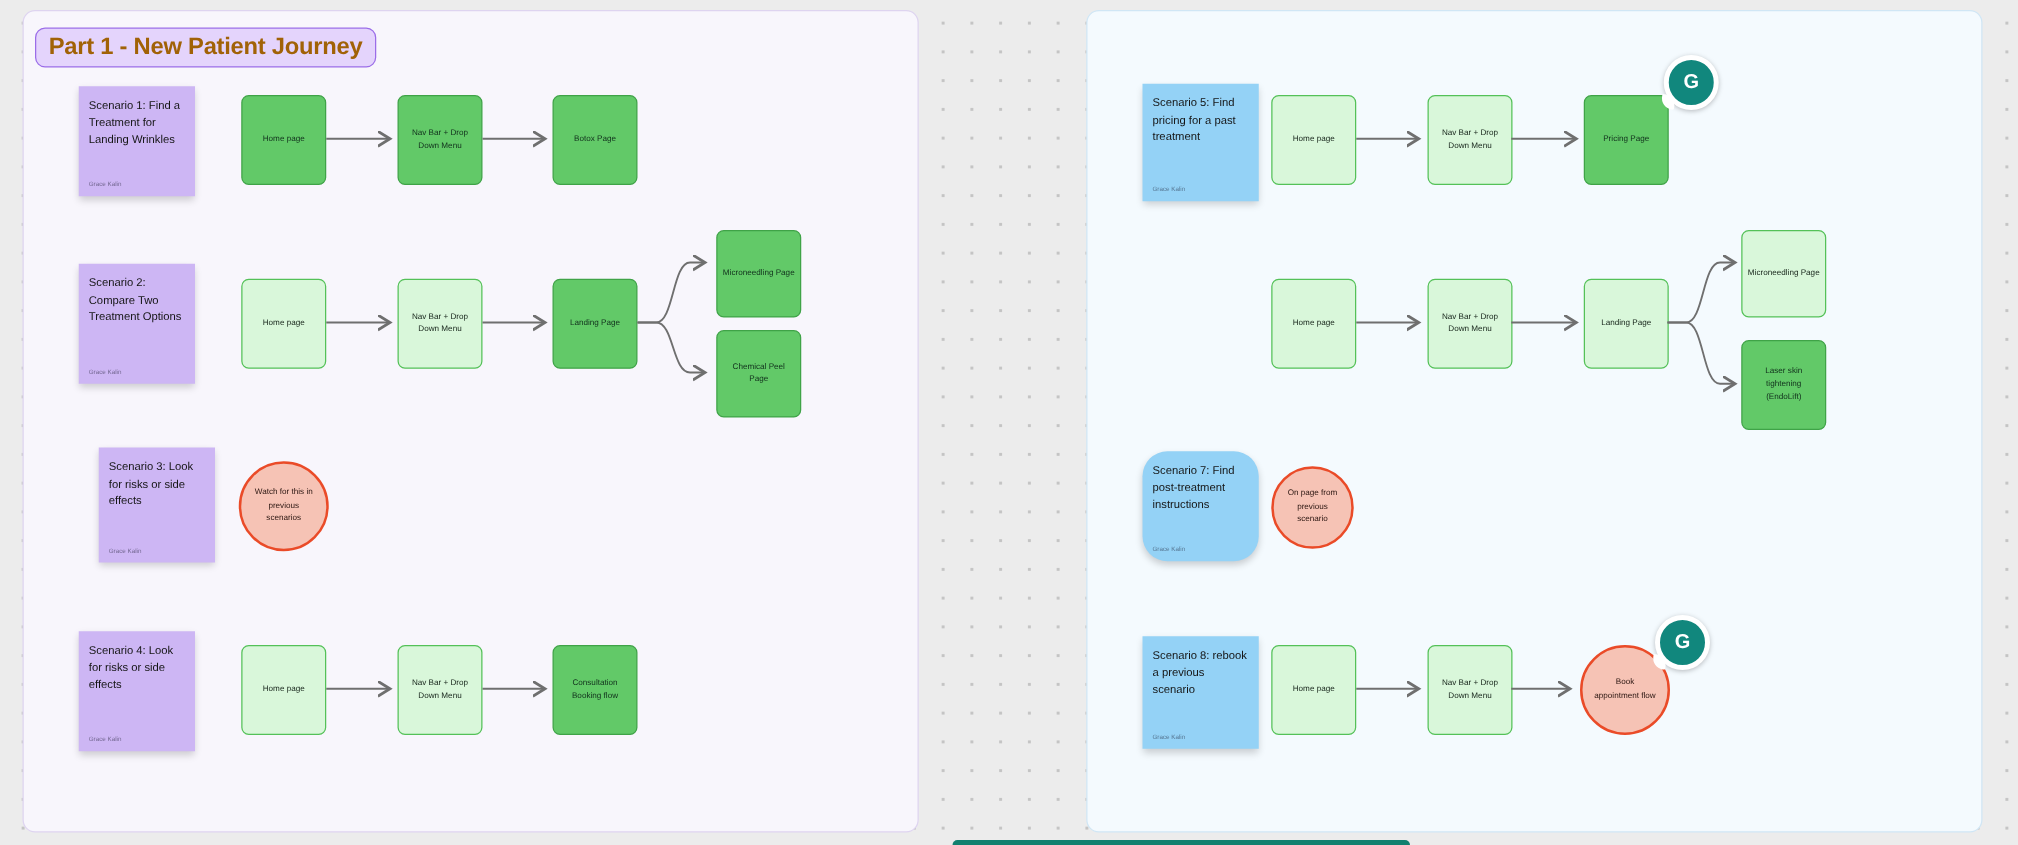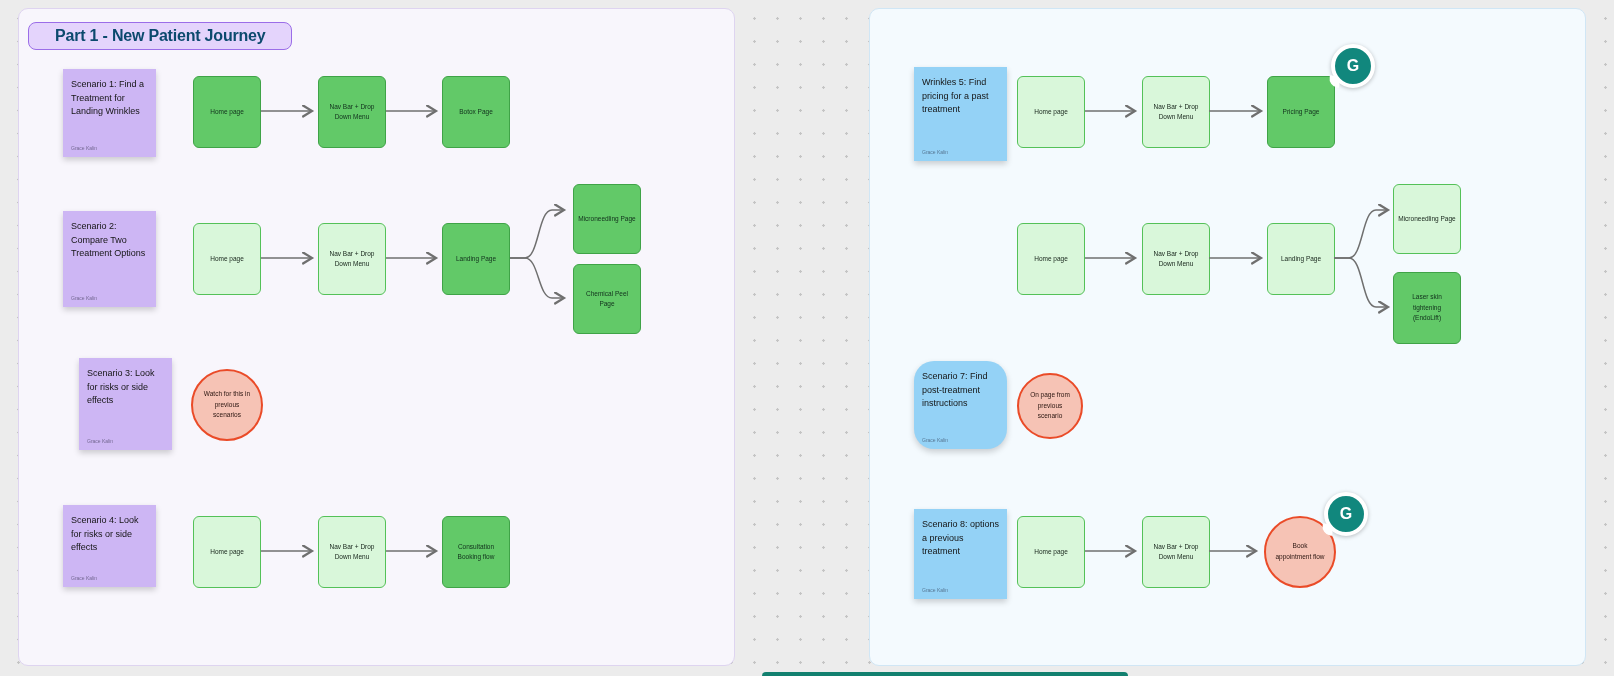--- a/index.html
+++ b/index.html
@@ -18,22 +18,22 @@
   }
   .panel{
     position:absolute;top:8px;height:658px;width:717px;
     border-radius:10px;box-sizing:border-box;
   }
   .panel-p1{left:18px;background:#f8f6fc;border:1px solid #ded4f0;}
   .panel-p2{left:869px;background:#f4fafe;border:1px solid #d0e6f5;}
 
   .badge{
     position:absolute;
-    font-weight:700;font-size:16px;color:#0c4a6e;
-    padding:4px 26px;border-radius:8px;white-space:nowrap;
+    font-weight:700;font-size:19px;color:#a16207;
+    padding:4px 10px;border-radius:8px;white-space:nowrap;
     letter-spacing:-0.2px;
   }
   .badge-purple{background:#e4d4fc;border:1.5px solid #9b6de8;}
   .badge-blue{background:#bfe3fb;border:1.5px solid #64b5ef;}
 
   .sticky{
     position:absolute;width:93px;box-sizing:border-box;
     padding:9px 7px 14px 8px;
     font-size:9px;line-height:1.5;color:#151515;
     box-shadow:0 3px 6px rgba(0,0,0,0.18);
@@ -101,21 +101,21 @@
       <div class="author">Grace Kalin</div>
     </div>
     <div class="sticky sticky-purple" style="left:44px;top:202px;height:96px;">
       <div>Scenario 2: Compare Two Treatment Options</div>
       <div class="author">Grace Kalin</div>
     </div>
     <div class="sticky sticky-purple" style="left:60px;top:349px;height:92px;">
       <div>Scenario 3: Look for risks or side effects</div>
       <div class="author">Grace Kalin</div>
     </div>
-    <div class="sticky sticky-purple" style="left:44px;top:496px;height:82px;">
+    <div class="sticky sticky-purple" style="left:44px;top:496px;height:96px;">
       <div>Scenario 4: Look for risks or side effects</div>
       <div class="author">Grace Kalin</div>
     </div>
 
     <div class="box box-medium" style="left:174px;top:67px;">Home page</div>
     <div class="box box-medium" style="left:299px;top:67px;">Nav Bar + Drop Down Menu</div>
     <div class="box box-medium" style="left:423px;top:67px;">Botox Page</div>
 
     <div class="box box-light" style="left:174px;top:214px;">Home page</div>
     <div class="box box-light" style="left:299px;top:214px;">Nav Bar + Drop Down Menu</div>
@@ -126,29 +126,29 @@
     <div class="callout" style="left:172px;top:360px;width:72px;height:72px;">Watch for this in previous scenarios</div>
 
     <div class="box box-light" style="left:174px;top:507px;">Home page</div>
     <div class="box box-light" style="left:299px;top:507px;">Nav Bar + Drop Down Menu</div>
     <div class="box box-medium" style="left:423px;top:507px;">Consultation Booking flow</div>
   </section>
 
   <section class="panel panel-p2">
 
     <div class="sticky sticky-blue" style="left:44px;top:58px;height:94px;">
-      <div>Wrinkles 5: Find pricing for a past treatment</div>
+      <div>Scenario 5: Find pricing for a past treatment</div>
       <div class="author">Grace Kalin</div>
     </div>
     <div class="sticky sticky-blue" style="left:44px;top:352px;height:88px;border-radius:20px;">
       <div>Scenario 7: Find post-treatment instructions</div>
       <div class="author">Grace Kalin</div>
     </div>
     <div class="sticky sticky-blue" style="left:44px;top:500px;height:90px;">
-      <div>Scenario 8: options a previous treatment</div>
+      <div>Scenario 8: rebook a previous scenario</div>
       <div class="author">Grace Kalin</div>
     </div>
 
     <div class="box box-light" style="left:147px;top:67px;">Home page</div>
     <div class="box box-light" style="left:272px;top:67px;">Nav Bar + Drop Down Menu</div>
     <div class="box box-medium" style="left:397px;top:67px;">Pricing Page</div>
     <div class="avatar" style="left:461px;top:35px;">G</div>
 
     <div class="box box-light" style="left:147px;top:214px;">Home page</div>
     <div class="box box-light" style="left:272px;top:214px;">Nav Bar + Drop Down Menu</div>

